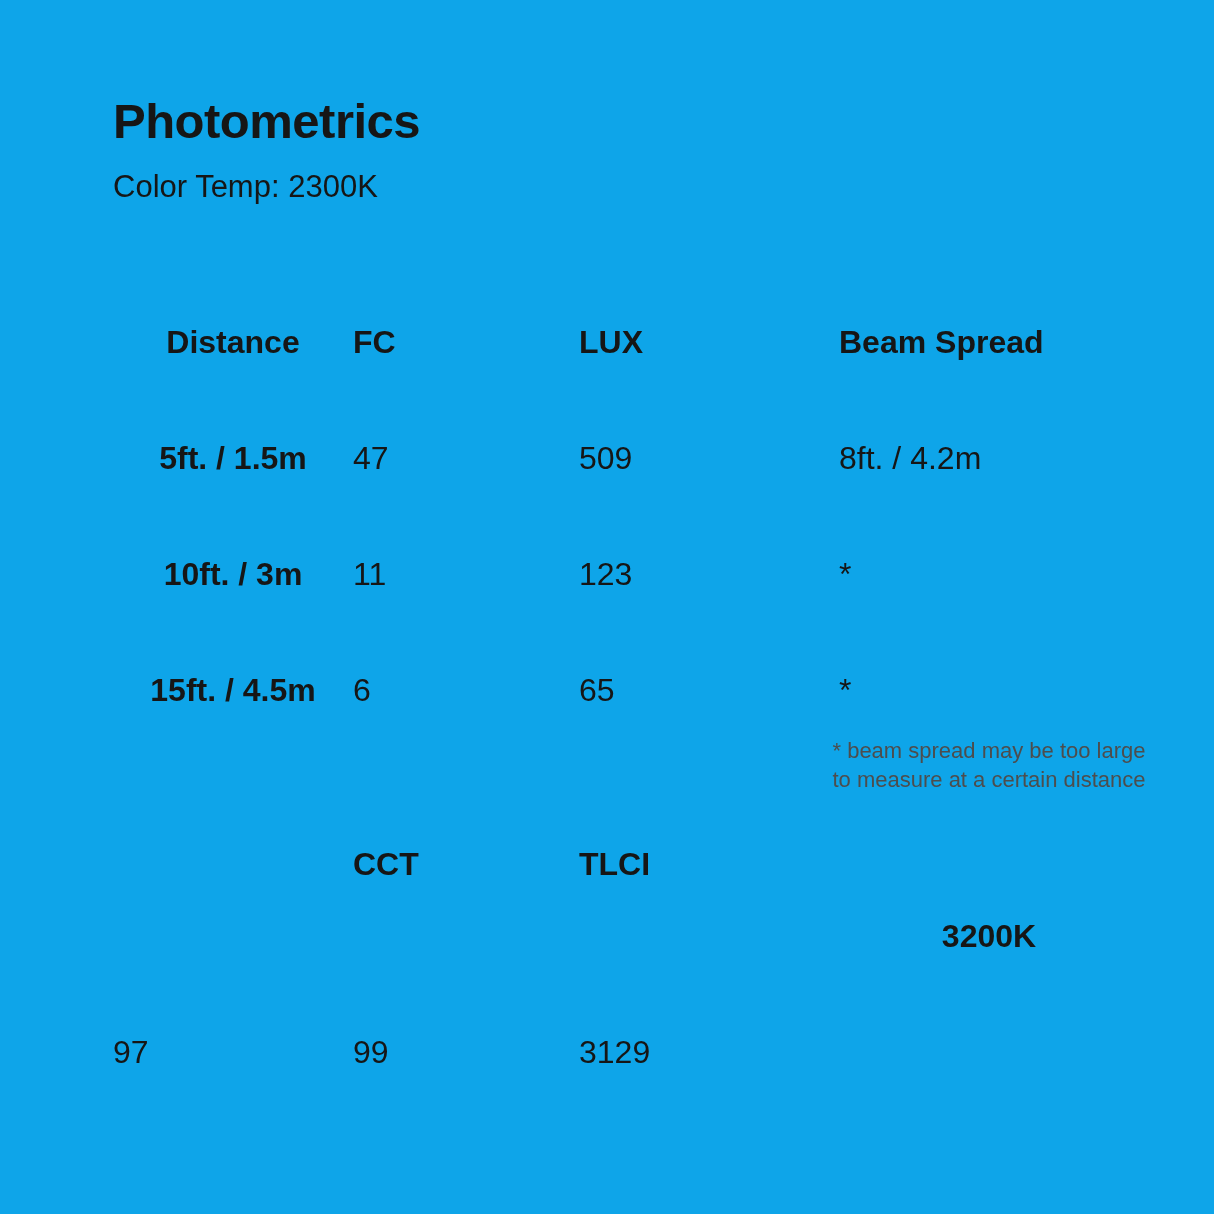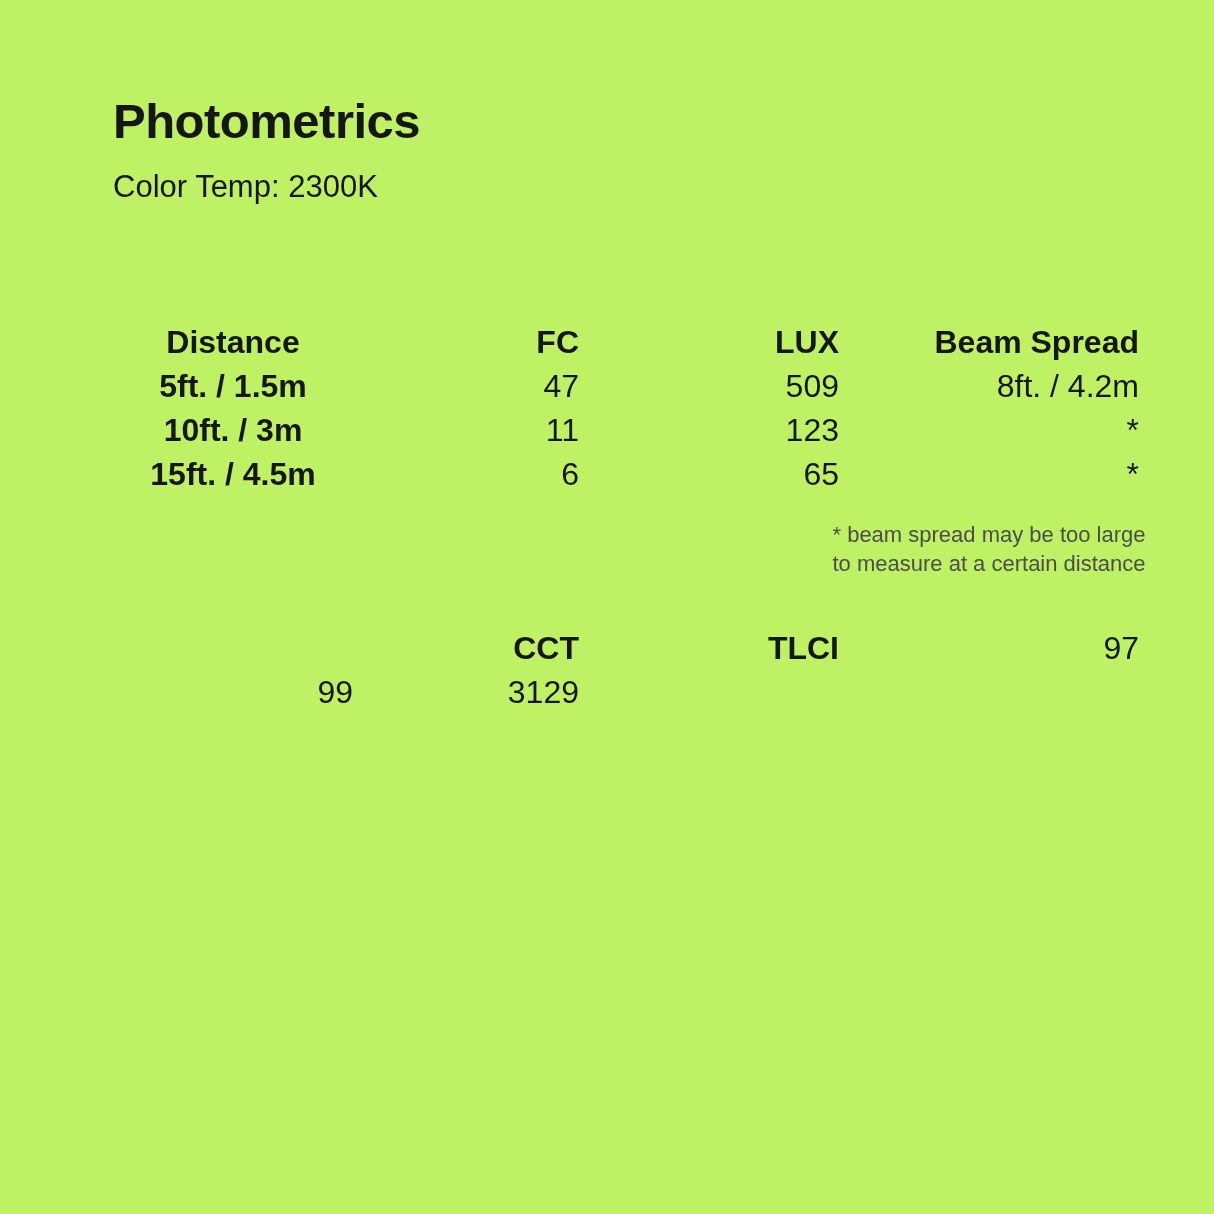--- a/index.html
+++ b/index.html
@@ -5,21 +5,21 @@
   html, body {
     margin: 0;
     padding: 0;
     background: #ffffff;
     font-family: "Liberation Sans", "DejaVu Sans", sans-serif;
   }
   .page {
     position: relative;
     width: 1214px;
     height: 1214px;
-    background: #bef264;
+    background: #0ea5e9;
     box-sizing: border-box;
     padding: 92px 75px 0 113px;
     color: #161616;
     overflow: hidden;
   }
   .title {
     font-size: 49px;
     font-weight: 700;
     line-height: 58px;
     margin: 0;
@@ -38,34 +38,34 @@
     width: 1026px;
   }
   .table1 { margin-top: 110px; }
   .table2 { margin-top: 48px; }
 
   .cell {
     font-size: 32px;
     line-height: 44px;
     white-space: nowrap;
   }
-  .row-gap { }
+  .row-gap { margin-top: 72px; }
   .c-left   { text-align: center;  font-weight: 700; }
-  .c-center { text-align: right; font-weight: 400; }
+  .c-center { text-align: left; font-weight: 400; }
   .hdr      { font-weight: 700; }
 
   .footnote {
     width: 1026px;
     margin-top: 24px;
     display: grid;
     grid-template-columns: 240px 226px 260px 300px;
   }
   .footnote-text {
     grid-column: 4;
-    text-align: right;
+    text-align: left;
     font-size: 22px;
     line-height: 29px;
     color: #4d4d4d;
     font-weight: 400;
     white-space: nowrap;
     justify-self: center;
   }
 </style>
 </head>
 <body>
@@ -102,18 +102,19 @@
       <div>* beam spread may be too large</div>
       <div>to measure at a certain distance</div>
     </div>
   </div>
 
   <div class="grid table2">
     <div class="cell c-left hdr"></div>
     <div class="cell c-center hdr">CCT</div>
     <div class="cell c-center hdr">TLCI</div>
 
+    <div class="cell c-left row-gap">3200K</div>
     <div class="cell c-center row-gap">97</div>
     <div class="cell c-center row-gap">99</div>
     <div class="cell c-center row-gap">3129</div>
   </div>
 
 </div>
 
 </body></html>

